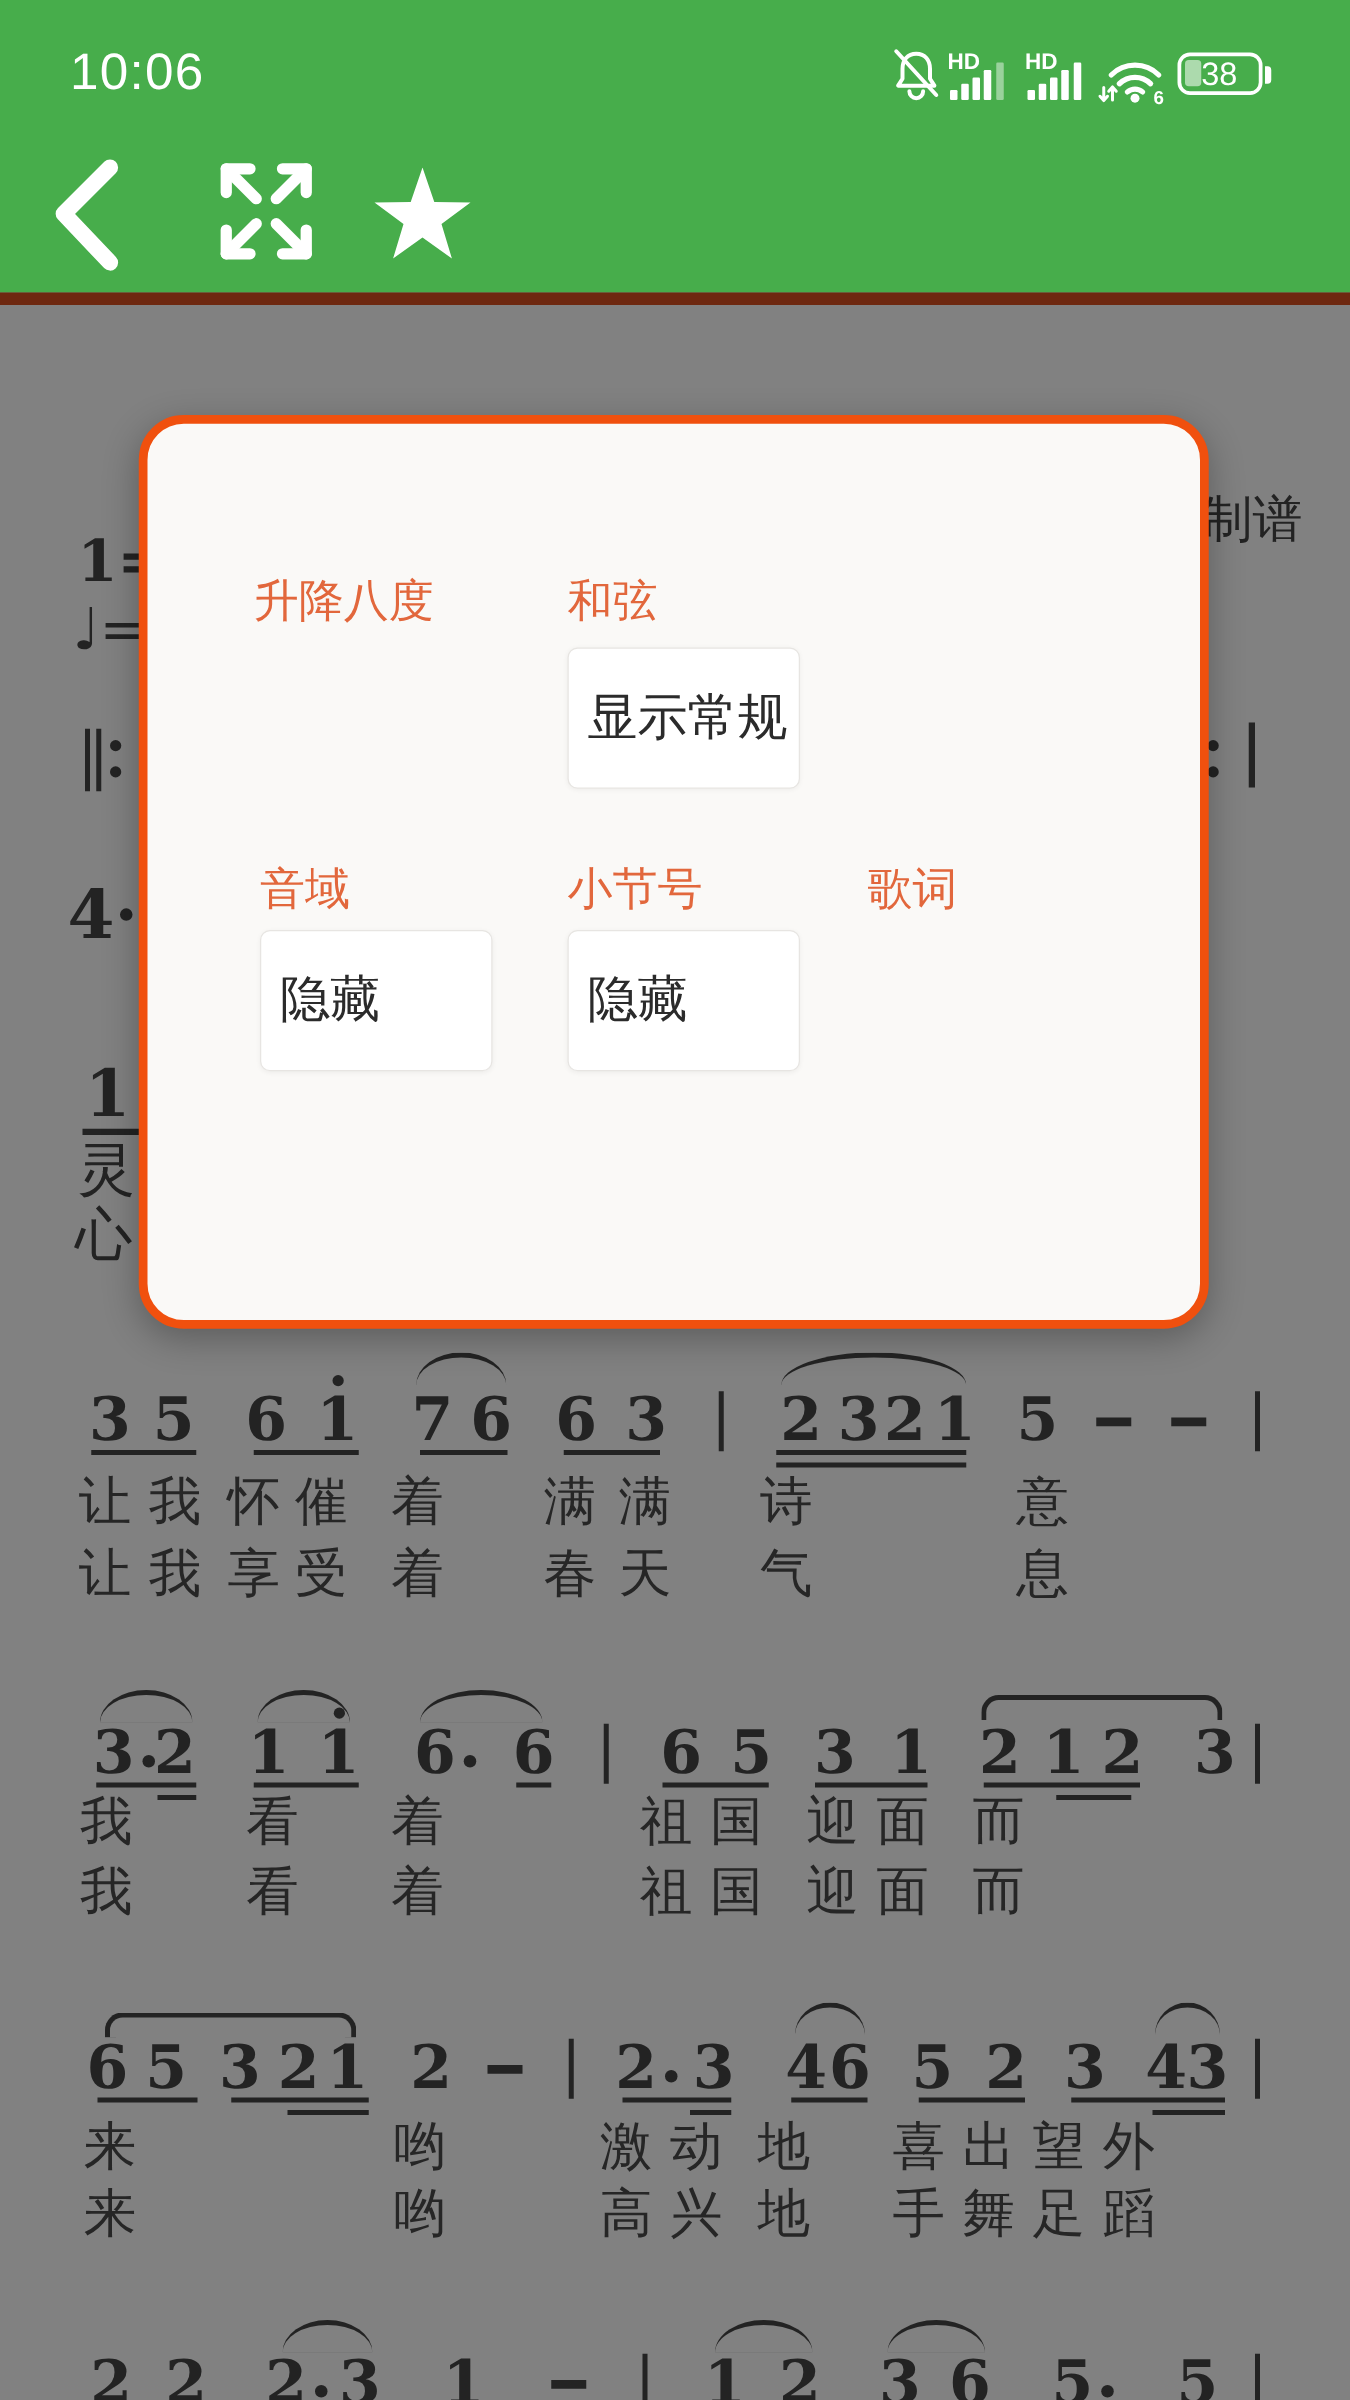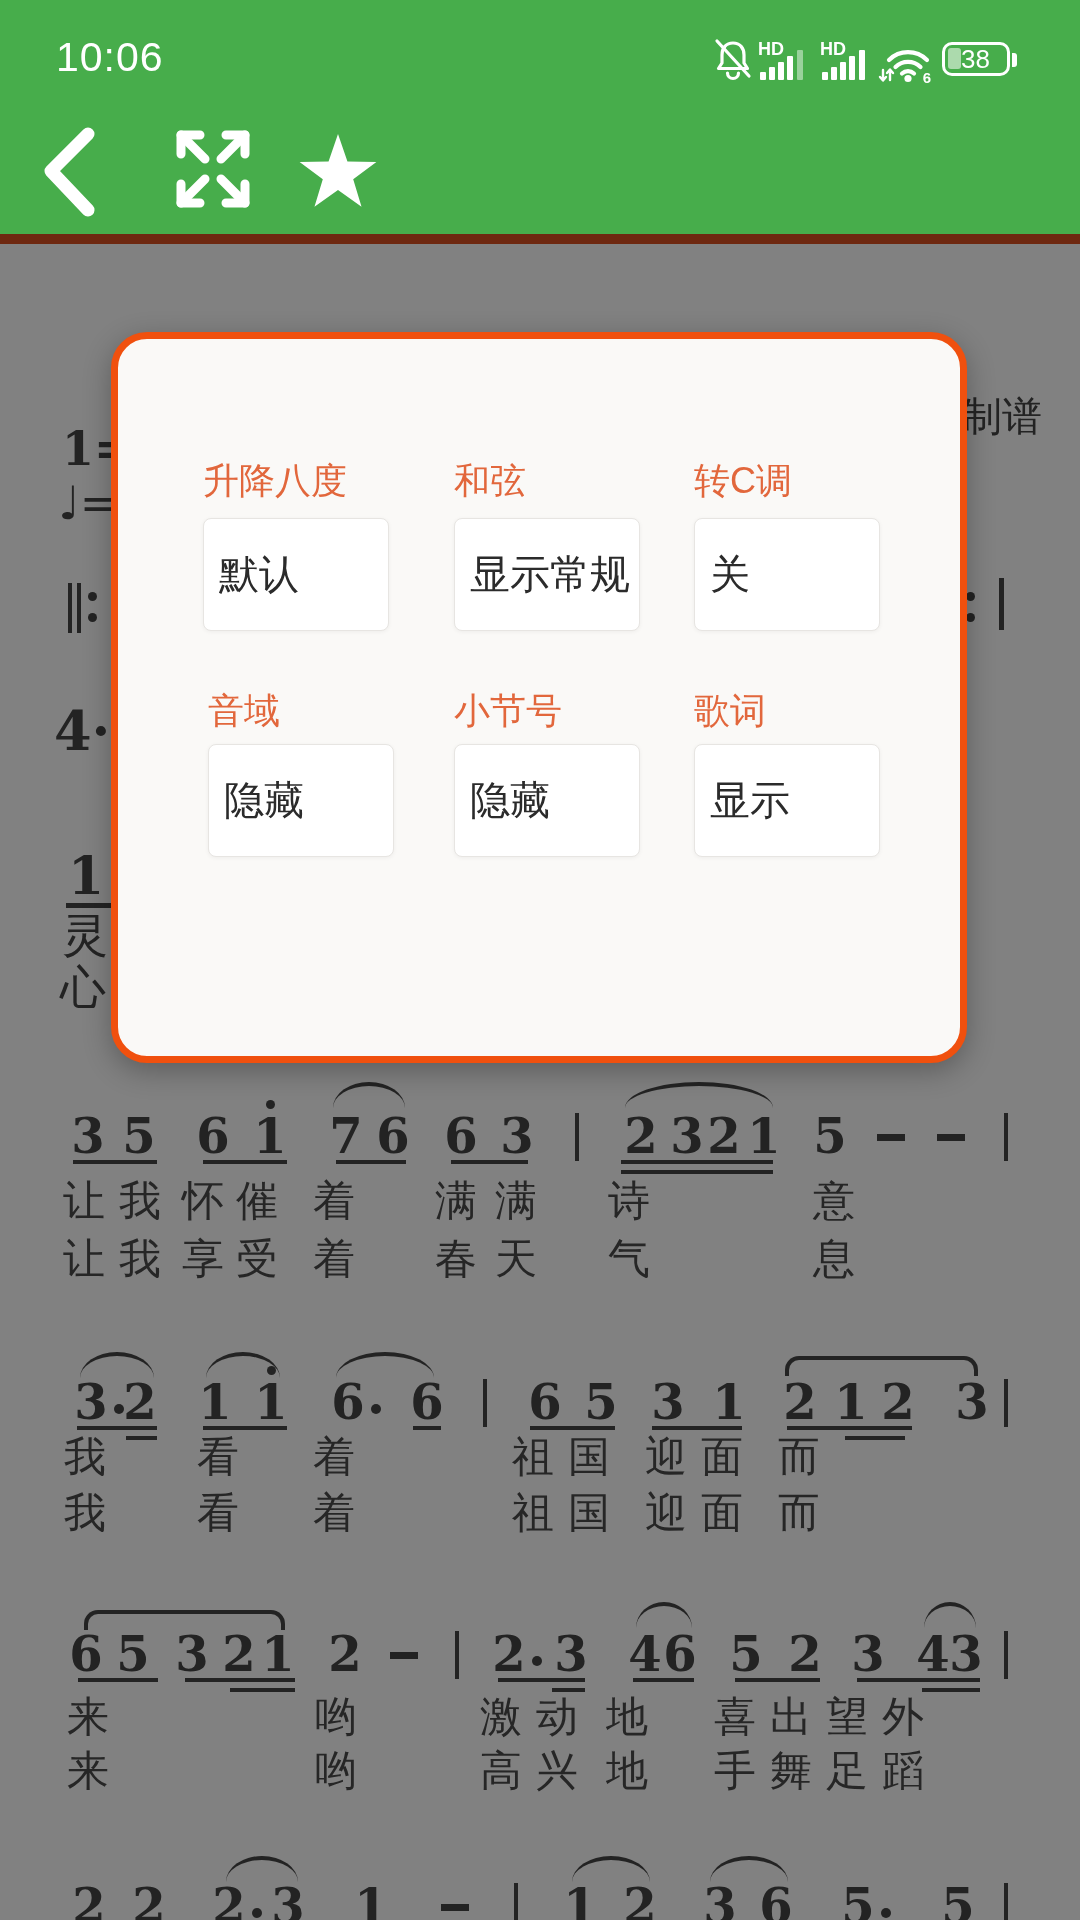--- a/index.html
+++ b/index.html
@@ -224,53 +224,41 @@
       <div class="abs note" style="left: 958px; top: 1638px;">5</div>
       <div class="abs fill" style="left: 1004px; top: 1639px; width: 4px; height: 48px;"></div>
       <div class="abs slur" style="left: 226px; top: 1612px; width: 72px;"></div>
       <div class="abs slur" style="left: 572px; top: 1612px; width: 78px;"></div>
       <div class="abs slur" style="left: 710px; top: 1612px; width: 78px;"></div>
     </div>
 
   <div class="modal">
     <div class="field r1 f0">
       <div class="flabel">升降八度</div>
-      <div class="fbox">
-        <div class="fval">默认</div>
-      </div>
     </div>
     <div class="field r1 f1">
       <div class="flabel">和弦</div>
       <div class="fbox">
         <div class="fval">显示常规</div>
       </div>
     </div>
-    <div class="field r1 f2">
-      <div class="flabel">转C调</div>
-      <div class="fbox">
-        <div class="fval">关</div>
-      </div>
-    </div>
     <div class="field r2 f3">
       <div class="flabel">音域</div>
       <div class="fbox">
         <div class="fval">隐藏</div>
       </div>
     </div>
     <div class="field r2 f4">
       <div class="flabel">小节号</div>
       <div class="fbox">
         <div class="fval">隐藏</div>
       </div>
     </div>
     <div class="field r2 f5">
       <div class="flabel">歌词</div>
-      <div class="fbox">
-        <div class="fval">显示</div>
-      </div>
     </div>
   </div>
 
   <div class="header">
     <div class="sb-icons">
       <span class="sb-time">10:06</span>
 
       <svg class="abs" style="left:712px;top:38px" width="42" height="44" viewBox="0 0 42 44">
         <g fill="none" stroke="#fff" stroke-width="3.2" stroke-linecap="round" stroke-linejoin="round">
           <path d="M21,5 C14,5 10,10 10,17 L10,25 L6.5,30.5 L35.5,30.5 L32,25 L32,17 C32,10 28,5 21,5 Z"></path>

